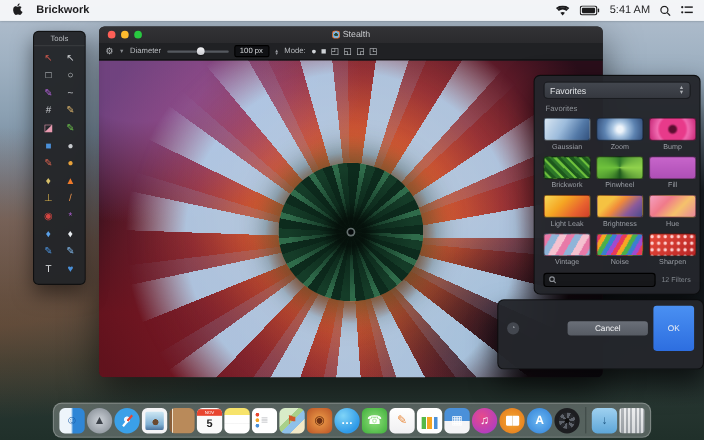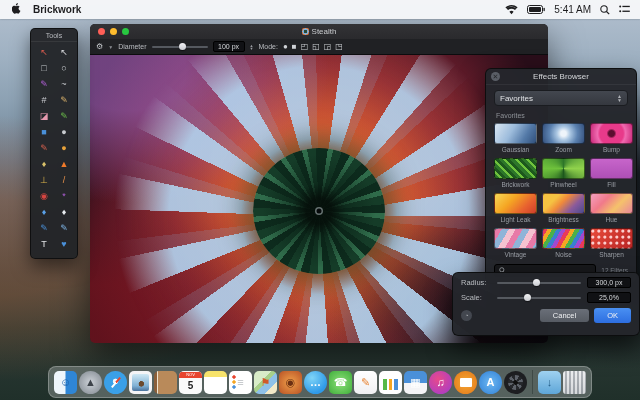--- a/index.html
+++ b/index.html
@@ -111,23 +111,23 @@
     background:rgba(36,38,43,.97);border:1px solid rgba(0,0,0,.65);border-radius:6px;
     box-shadow:0 12px 24px rgba(0,0,0,.6);}
   .pinch .ptitle{font-size:8px;color:#d3d5d8;text-align:center;margin-top:4px;}
   .prow{display:flex;align-items:center;margin:4px 8px 0;gap:6px;}
   .prow .plabel{width:30px;font-size:7.5px;color:#b9bcc0;}
   .prow .slider{flex:1;}
   .prow .valuebox{width:36px;}
   .pfoot{display:flex;align-items:center;margin:5px 8px 0;gap:5px;}
   .ptoggle{width:11px;height:11px;border-radius:50%;background:#43474f;color:#9ea2a8;
     font-size:7px;line-height:11px;text-align:center;}
-  .pbtn{font-size:7.5px;border-radius:3px;padding:2px 13px;color:#f0f1f3;}
+  .pbtn{font-size:7.5px;border-radius:3px;padding:2px 25px;color:#f0f1f3;}
   .btn-cancel{background:linear-gradient(180deg,#6a6f78,#565b63);margin-left:auto;}
-  .btn-ok{background:linear-gradient(180deg,#4a90f2,#2d6ee0);padding:3px 13px;}
+  .btn-ok{background:linear-gradient(180deg,#4a90f2,#2d6ee0);padding:16px 13px;}
   
   .dock{position:absolute;left:50%;bottom:2px;transform:translateX(-50%);z-index:60;
     background:rgba(150,160,158,.45);border:1px solid rgba(255,255,255,.25);border-radius:8px;
     display:flex;align-items:center;gap:2px;padding:3px 5px;}
   .dock-ic{width:23px;height:23px;border-radius:5px;position:relative;
     display:flex;align-items:center;justify-content:center;overflow:hidden;}
   .dock-ic .glyph{font-size:11px;line-height:1;}
   .dock-sep{width:1px;height:24px;background:rgba(40,50,48,.5);margin:0 3px;}
   .ic-finder{background:linear-gradient(90deg,#eef5fb 0 46%,#2f86d6 54%);color:#1b5fa8;}
   .ic-launchpad{border-radius:50%;background:radial-gradient(circle,#cdd2d8,#7e868e);color:#3d434a;}
@@ -282,24 +282,20 @@
       </span>
   </div>
   <div class="canvas">
     <div class="petals"></div>
     <div class="budcenter"></div>
     <div class="buddot"></div>
   </div>
 </div>
 
 <div class="fxpanel">
-  <div class="fxhead">
-    <span class="fxclose">✕</span>
-    <span class="fxtitle">Effects Browser</span>
-  </div>
   <div class="fxdrop">
     <span>Favorites</span>
     <span class="arrows">
         <span>▲</span>
         <span>▼</span>
       </span>
   </div>
   <div class="fxsection">Favorites</div>
   <div class="fxgrid" id="fxgrid">
       <div class="fxcell">
@@ -356,36 +352,20 @@
       <svg width="7" height="7" viewBox="0 0 10 10">
           <circle cx="4" cy="4" r="3" fill="none" stroke="#8d9197" stroke-width="1.4"></circle>
           <line x1="6.4" y1="6.4" x2="9" y2="9" stroke="#8d9197" stroke-width="1.4"></line>
         </svg>
     </span>
     <span class="fxcount">12 Filters</span>
   </div>
 </div>
 
 <div class="pinch">
-  <div id="prows">
-      <div class="prow">
-        <span class="plabel">Radius:</span>
-        <span class="slider">
-          <span class="knob" style="left: calc(46% - 3px);"></span>
-        </span>
-        <span class="valuebox">300,0 px</span>
-      </div>
-      <div class="prow">
-        <span class="plabel">Scale:</span>
-        <span class="slider">
-          <span class="knob" style="left: calc(36% - 3px);"></span>
-        </span>
-        <span class="valuebox">25,0%</span>
-      </div>
-    </div>
   <div class="pfoot">
     <span class="ptoggle">◔</span>
     <span class="pbtn btn-cancel">Cancel</span>
     <span class="pbtn btn-ok">OK</span>
   </div>
 </div>
 
 <div class="dock" id="dock">
     <div class="dock-ic ic-finder">
       <span class="glyph">☺</span>

